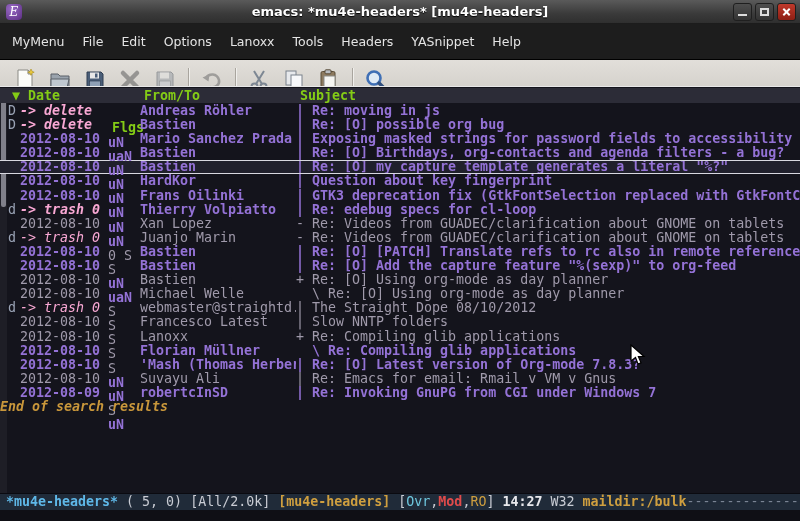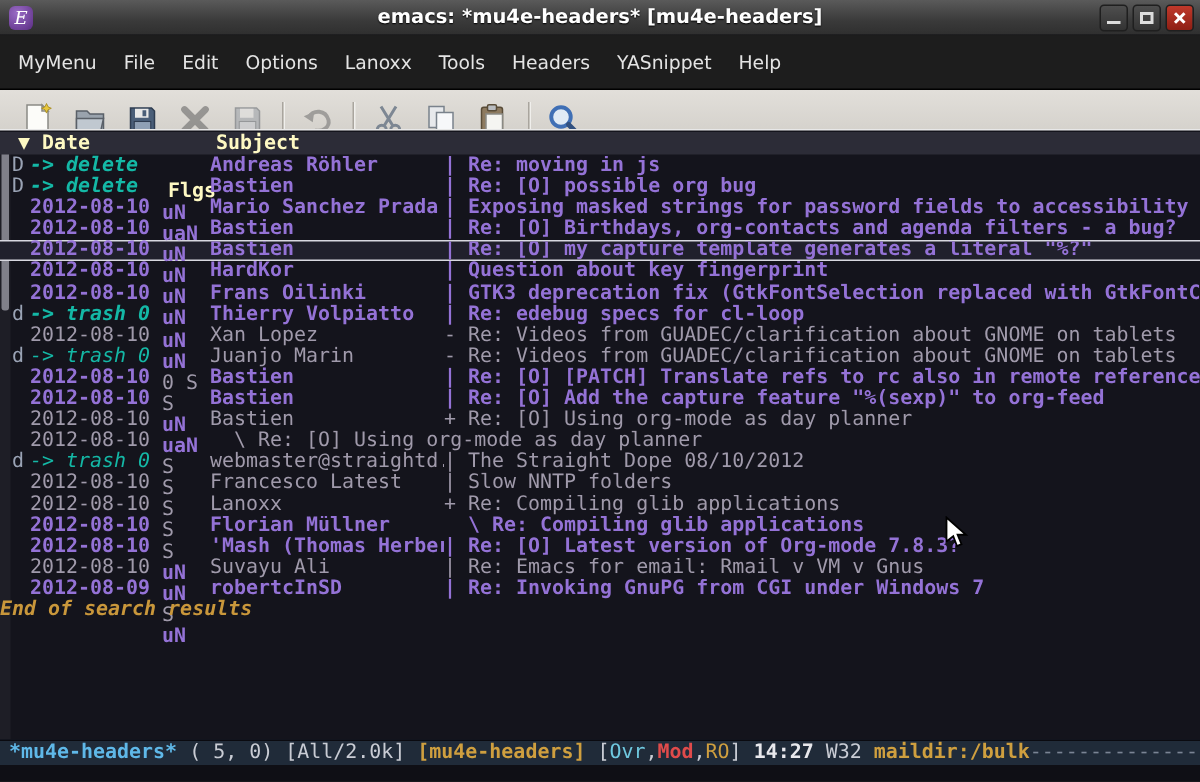--- a/index.html
+++ b/index.html
@@ -25,33 +25,33 @@
   .toolbar{height:40px;background:linear-gradient(#e2dfda,#cfccc6);border-bottom:1px solid #8f8b84;display:flex;align-items:center;padding-left:10px;box-sizing:border-box;}
   .tb-btn{width:30px;height:30px;display:flex;align-items:center;justify-content:center;margin-right:5px;}
   .tb-sep{width:0;height:24px;border-left:1px solid #a9a59e;border-right:1px solid #f0efec;margin:0 7px 0 3px;}
   .dim{opacity:.55;}
 
   
   .frame{position:absolute;top:86px;left:0;width:800px;height:435px;background:#14141c;border-top:1px solid #e8e8e8;box-sizing:border-box;font-family:"DejaVu Sans Mono",monospace;font-size:13.3px;}
   .scrollbar{position:absolute;left:0;top:1px;width:7px;height:405px;background:#1e1e26;}
   .scroll-thumb{position:absolute;left:1px;top:9px;width:5px;height:110px;background:#80808a;border-radius:2px;}
 
-  .headerline{position:absolute;left:0;top:1px;width:100%;height:15px;line-height:15px;background:#2c2c37;color:#fef9c3;font-weight:bold;display:flex;padding-left:8px;box-sizing:border-box;white-space:pre;}
+  .headerline{position:absolute;left:0;top:1px;width:100%;height:15px;line-height:15px;background:#2c2c37;color:#84cc16;font-weight:bold;display:flex;padding-left:8px;box-sizing:border-box;white-space:pre;}
   .hl-date{width:100px;}
   .c-mark{width:12px;color:#9aa3b5;font-weight:normal;}
   .c-date{width:88px;}
   .c-flags{width:32px;margin-top:32px;}
   .c-from{width:156px;overflow:hidden;}
   .c-subj{flex:1;overflow:hidden;}
 
   .rows{position:absolute;left:0;top:17px;width:100%;}
   .row{display:flex;height:14.1px;line-height:14.1px;padding-left:8px;white-space:pre;box-sizing:border-box;}
   .row.u{color:#9472d6;font-weight:bold;}
   .row.s{color:#a09aab;font-weight:normal;}
-  .dmark{color:#14b8a6;font-style:italic;}
+  .dmark{color:#f9a8d4;font-style:italic;}
   .row.current{border-top:1px solid #d8d8e0;border-bottom:1px solid #d8d8e0;background:#20202c;line-height:12px;}
   .endline{color:#c9973b;font-style:italic;font-weight:bold;padding-left:0;height:14.1px;line-height:14.1px;white-space:pre;}
 
   .modeline{position:absolute;left:0;top:406px;width:100%;height:17px;background:#202b39;border-top:1px solid #0a0a10;box-sizing:border-box;line-height:16px;padding-left:6px;white-space:pre;overflow:hidden;}
   .minibuffer{position:absolute;left:0;top:423px;width:100%;height:12px;background:#0f0f15;}
 
   .mouse-cursor{position:absolute;left:630px;top:344px;z-index:50;}
 </style>
 </head>
 <body>
@@ -158,38 +158,38 @@
     </div>
   </div>
 
   <div class="frame">
 
     <div class="scrollbar">
       <div class="scroll-thumb"></div>
     </div>
 
     <div class="headerline">
-      <span class="hl-date" style="padding-left:4px;">▼ Date</span><span class="c-flags">Flgs</span><span class="c-subj">Subject</span>
+      <span class="hl-date" style="padding-left:4px;">▼ Date</span><span class="c-flags">Flgs</span><span class="c-from">From/To</span><span class="c-subj">Subject</span>
     </div>
 
     <div class="rows">
         <div class="row u"><span class="c-mark">D</span><span class="c-date dmark">-&gt; delete</span><span class="c-flags">uN</span><span class="c-from">Andreas Röhler</span><span class="c-subj">| Re: moving in js</span></div>
         <div class="row u"><span class="c-mark">D</span><span class="c-date dmark">-&gt; delete</span><span class="c-flags">uaN</span><span class="c-from">Bastien</span><span class="c-subj">| Re: [O] possible org bug</span></div>
         <div class="row u"><span class="c-mark"></span><span class="c-date">2012-08-10</span><span class="c-flags">uN</span><span class="c-from">Mario Sanchez Prada</span><span class="c-subj">| Exposing masked strings for password fields to accessibility</span></div>
         <div class="row u"><span class="c-mark"></span><span class="c-date">2012-08-10</span><span class="c-flags">uN</span><span class="c-from">Bastien</span><span class="c-subj">| Re: [O] Birthdays, org-contacts and agenda filters - a bug?</span></div>
         <div class="row u current"><span class="c-mark"></span><span class="c-date">2012-08-10</span><span class="c-flags">uN</span><span class="c-from">Bastien</span><span class="c-subj">| Re: [O] my capture template generates a literal "%?"</span></div>
         <div class="row u"><span class="c-mark"></span><span class="c-date">2012-08-10</span><span class="c-flags">uN</span><span class="c-from">HardKor</span><span class="c-subj">| Question about key fingerprint</span></div>
         <div class="row u"><span class="c-mark"></span><span class="c-date">2012-08-10</span><span class="c-flags">uN</span><span class="c-from">Frans Oilinki</span><span class="c-subj">| GTK3 deprecation fix (GtkFontSelection replaced with GtkFontChooser)</span></div>
         <div class="row u"><span class="c-mark">d</span><span class="c-date dmark">-&gt; trash 0</span><span class="c-flags">uN</span><span class="c-from">Thierry Volpiatto</span><span class="c-subj">| Re: edebug specs for cl-loop</span></div>
         <div class="row s"><span class="c-mark"></span><span class="c-date">2012-08-10</span><span class="c-flags">0 S</span><span class="c-from">Xan Lopez</span><span class="c-subj">- Re: Videos from GUADEC/clarification about GNOME on tablets</span></div>
         <div class="row s"><span class="c-mark">d</span><span class="c-date dmark">-&gt; trash 0</span><span class="c-flags">S</span><span class="c-from">Juanjo Marin</span><span class="c-subj">- Re: Videos from GUADEC/clarification about GNOME on tablets</span></div>
         <div class="row u"><span class="c-mark"></span><span class="c-date">2012-08-10</span><span class="c-flags">uN</span><span class="c-from">Bastien</span><span class="c-subj">| Re: [O] [PATCH] Translate refs to rc also in remote references</span></div>
         <div class="row u"><span class="c-mark"></span><span class="c-date">2012-08-10</span><span class="c-flags">uaN</span><span class="c-from">Bastien</span><span class="c-subj">| Re: [O] Add the capture feature "%(sexp)" to org-feed</span></div>
         <div class="row s"><span class="c-mark"></span><span class="c-date">2012-08-10</span><span class="c-flags">S</span><span class="c-from">Bastien</span><span class="c-subj">+ Re: [O] Using org-mode as day planner</span></div>
-        <div class="row s"><span class="c-mark"></span><span class="c-date">2012-08-10</span><span class="c-flags">S</span><span class="c-subj">  \ Re: [O] Using org-mode as day planner</span></div>
+        <div class="row s"><span class="c-mark"></span><span class="c-date">2012-08-10</span><span class="c-flags">S</span><span class="c-from">Michael Welle</span><span class="c-subj">  \ Re: [O] Using org-mode as day planner</span></div>
         <div class="row s"><span class="c-mark">d</span><span class="c-date dmark">-&gt; trash 0</span><span class="c-flags">S</span><span class="c-from">webmaster@straightd...</span><span class="c-subj">| The Straight Dope 08/10/2012</span></div>
         <div class="row s"><span class="c-mark"></span><span class="c-date">2012-08-10</span><span class="c-flags">S</span><span class="c-from">Francesco Latest</span><span class="c-subj">| Slow NNTP folders</span></div>
         <div class="row s"><span class="c-mark"></span><span class="c-date">2012-08-10</span><span class="c-flags">S</span><span class="c-from">Lanoxx</span><span class="c-subj">+ Re: Compiling glib applications</span></div>
         <div class="row u"><span class="c-mark"></span><span class="c-date">2012-08-10</span><span class="c-flags">uN</span><span class="c-from">Florian Müllner</span><span class="c-subj">  \ Re: Compiling glib applications</span></div>
         <div class="row u"><span class="c-mark"></span><span class="c-date">2012-08-10</span><span class="c-flags">uN</span><span class="c-from">'Mash (Thomas Herbert)</span><span class="c-subj">| Re: [O] Latest version of Org-mode 7.8.3?</span></div>
         <div class="row s"><span class="c-mark"></span><span class="c-date">2012-08-10</span><span class="c-flags">S</span><span class="c-from">Suvayu Ali</span><span class="c-subj">| Re: Emacs for email: Rmail v VM v Gnus</span></div>
         <div class="row u"><span class="c-mark"></span><span class="c-date">2012-08-09</span><span class="c-flags">uN</span><span class="c-from">robertcInSD</span><span class="c-subj">| Re: Invoking GnuPG from CGI under Windows 7</span></div>
         <div class="endline">End of search results</div>
       </div>
 

